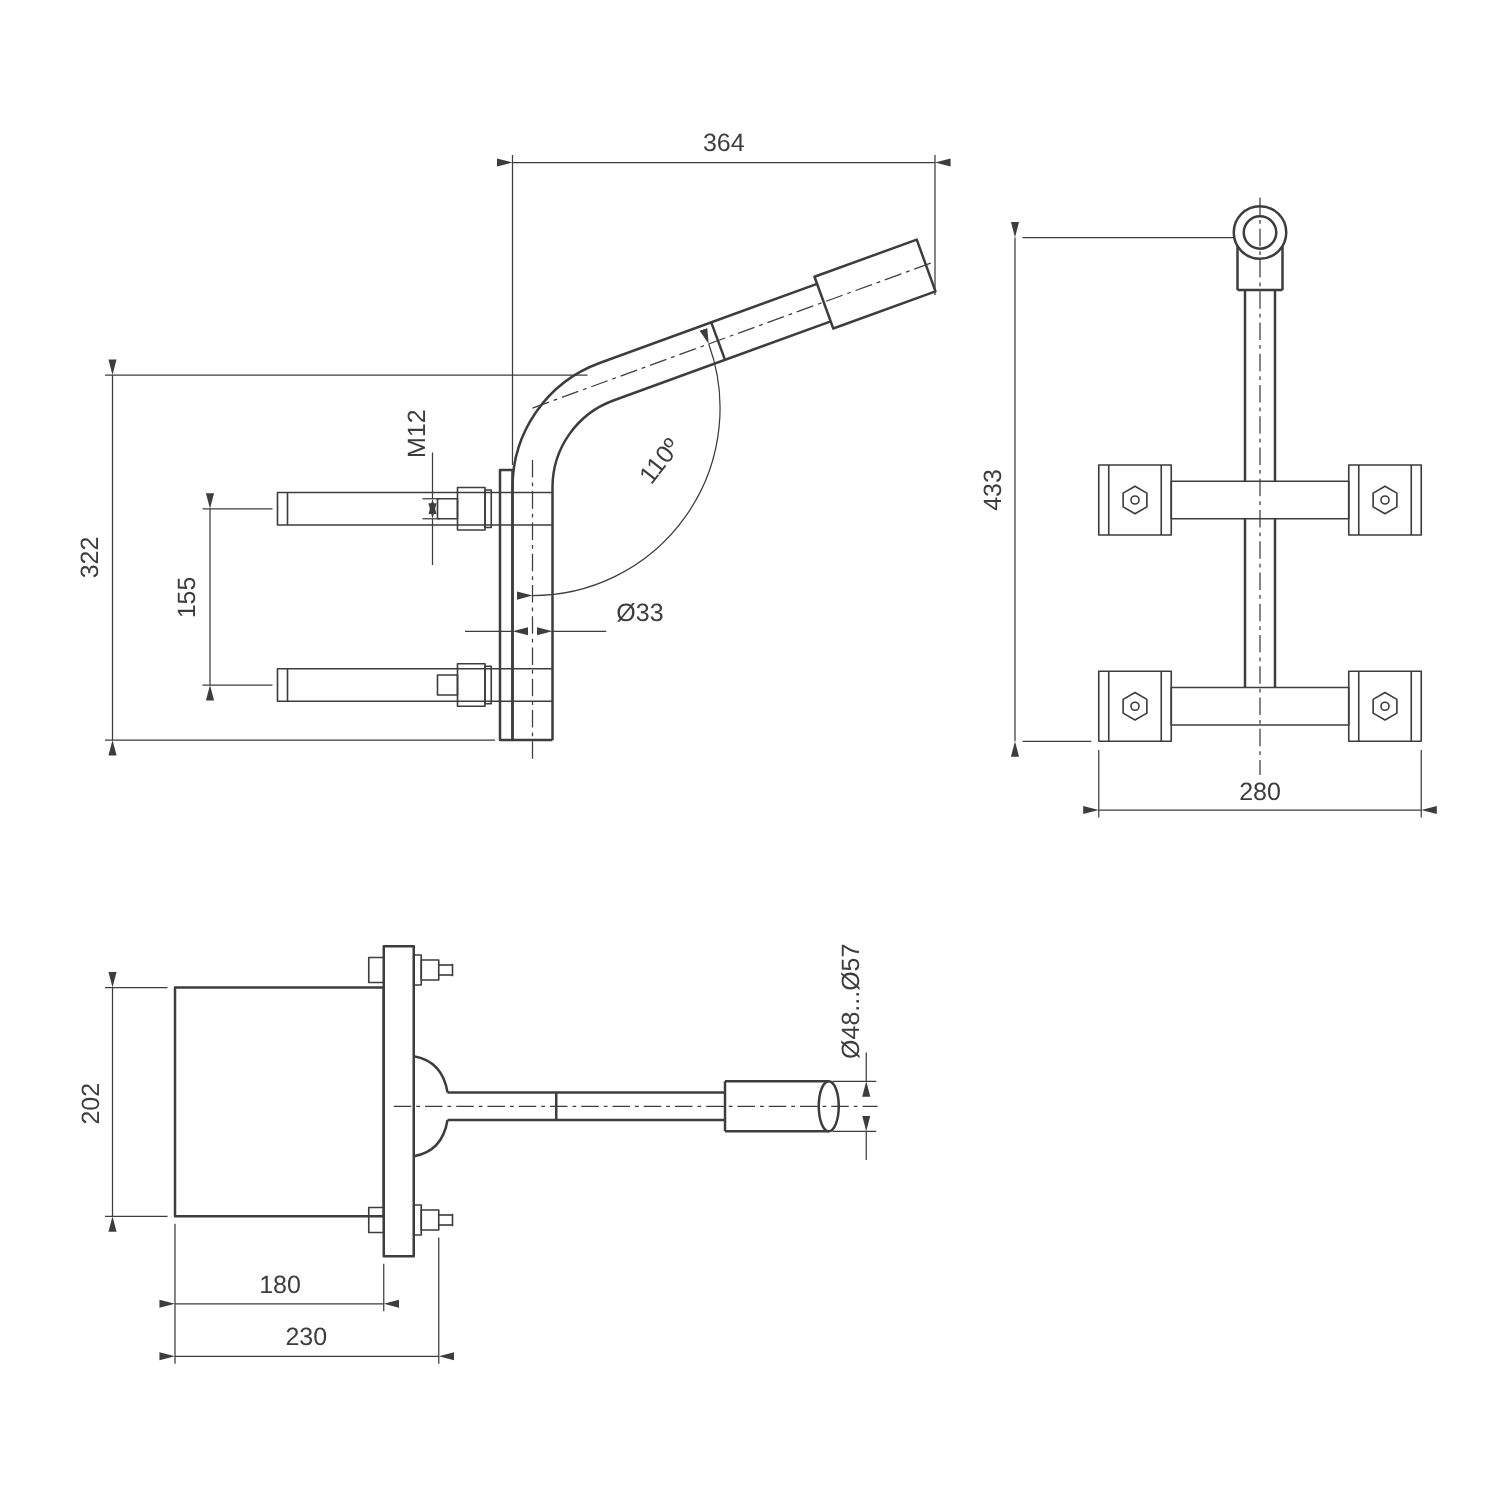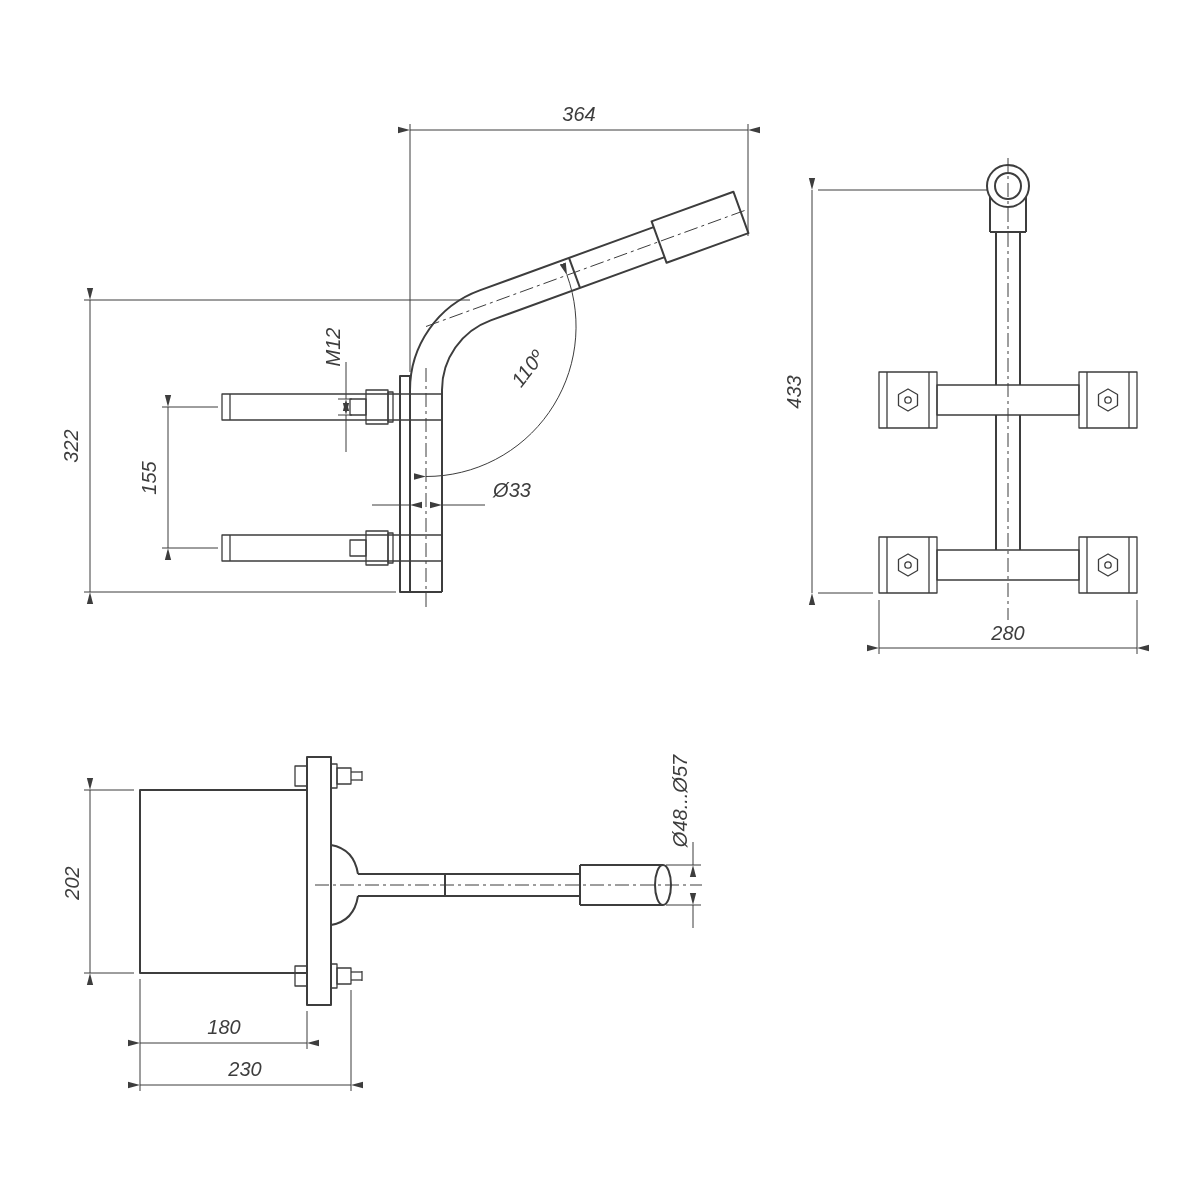--- a/index.html
+++ b/index.html
@@ -1,17 +1,17 @@
 <!DOCTYPE html>
 <html><head>
 <meta charset="utf-8">
 <style>
   html,body{margin:0;padding:0;background:#ffffff;}
   body{width:1200px;height:1200px;position:relative;}
-  .canvas{width:1200px;height:1200px;font-style:italic;}
+  .canvas{width:1200px;height:1200px;}
   svg text{font-family:"Liberation Sans", sans-serif;font-size:20px;fill:#3d3d3d;}
   .g2{stroke:#3d3d3d;stroke-width:2;fill:none;stroke-linejoin:round;}
   .g1{stroke:#3d3d3d;stroke-width:1.3;fill:none;stroke-linejoin:round;}
   .dim{stroke:#3d3d3d;stroke-width:1;fill:none;}
   .cl{stroke:#3d3d3d;stroke-width:1;fill:none;stroke-dasharray:14 4 3 4;}
 </style>
 </head>
 <body>
 
 <div class="canvas">

